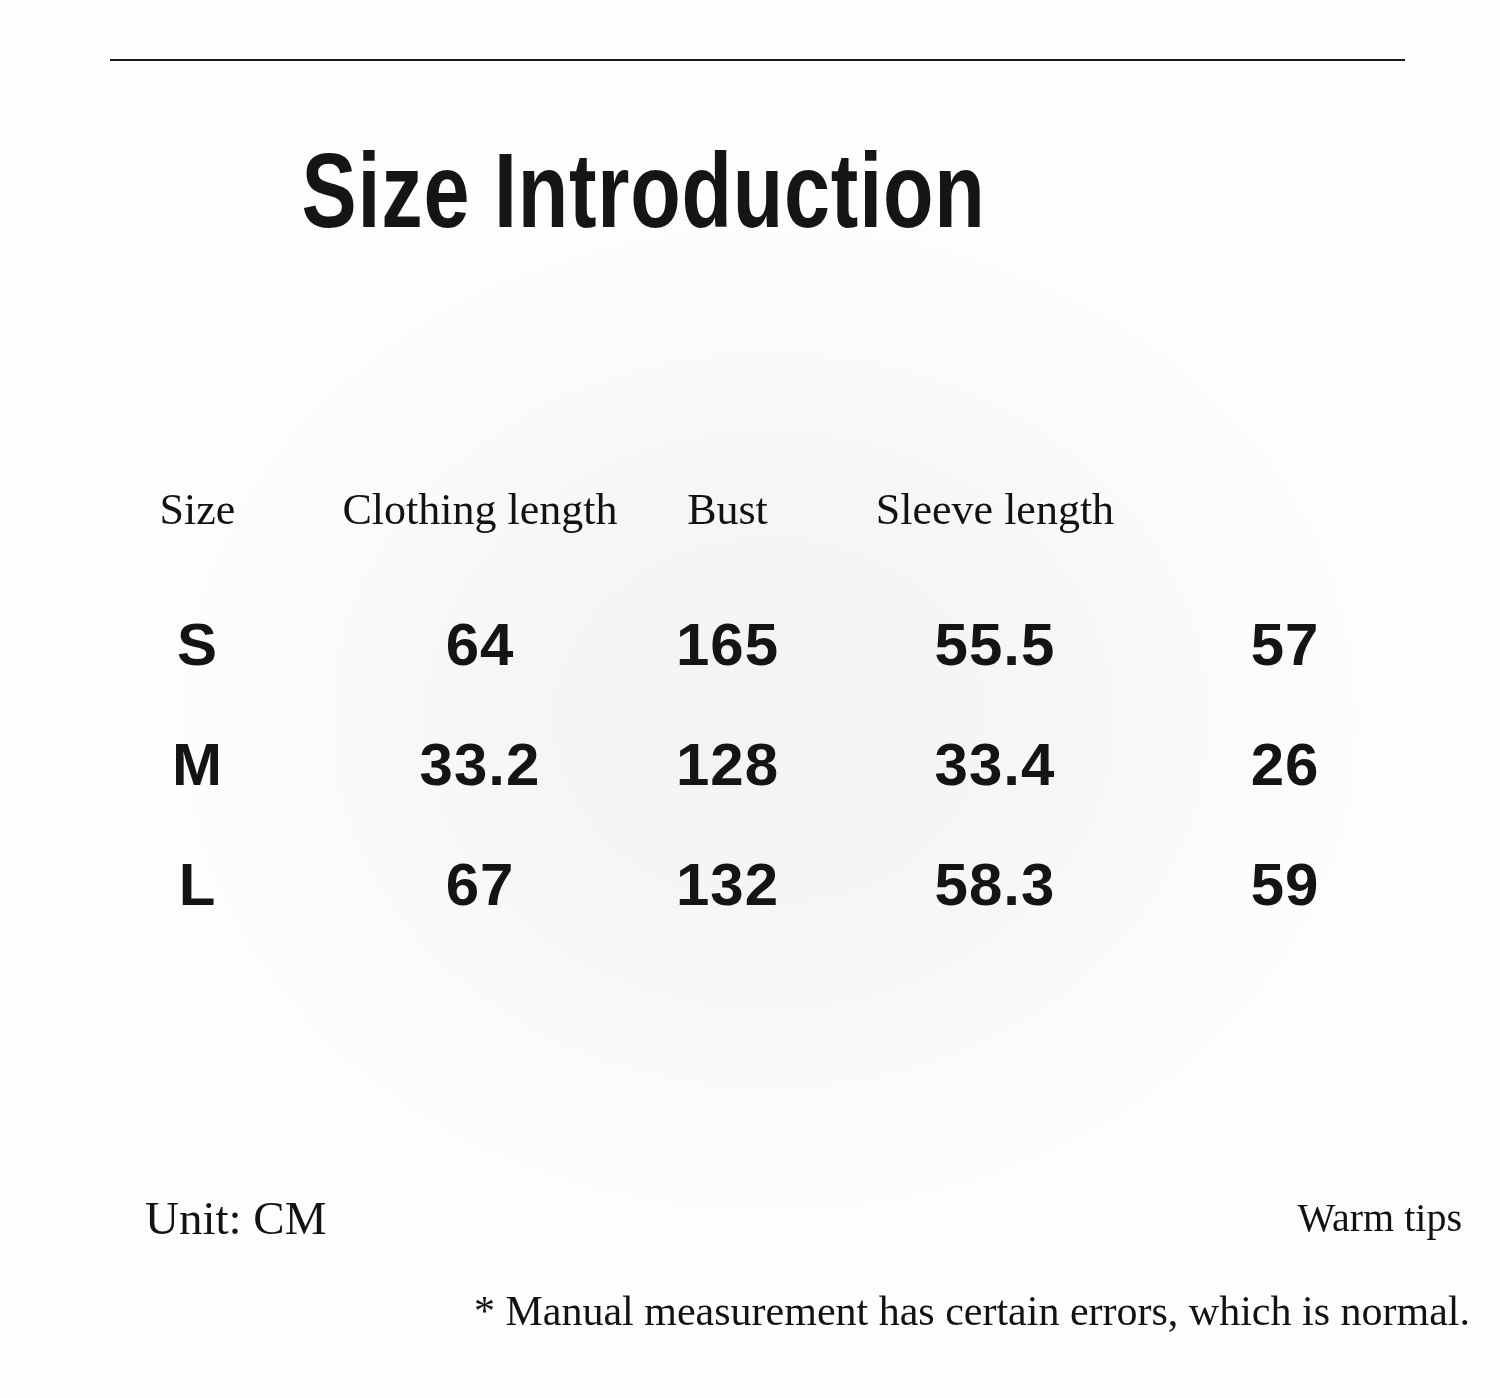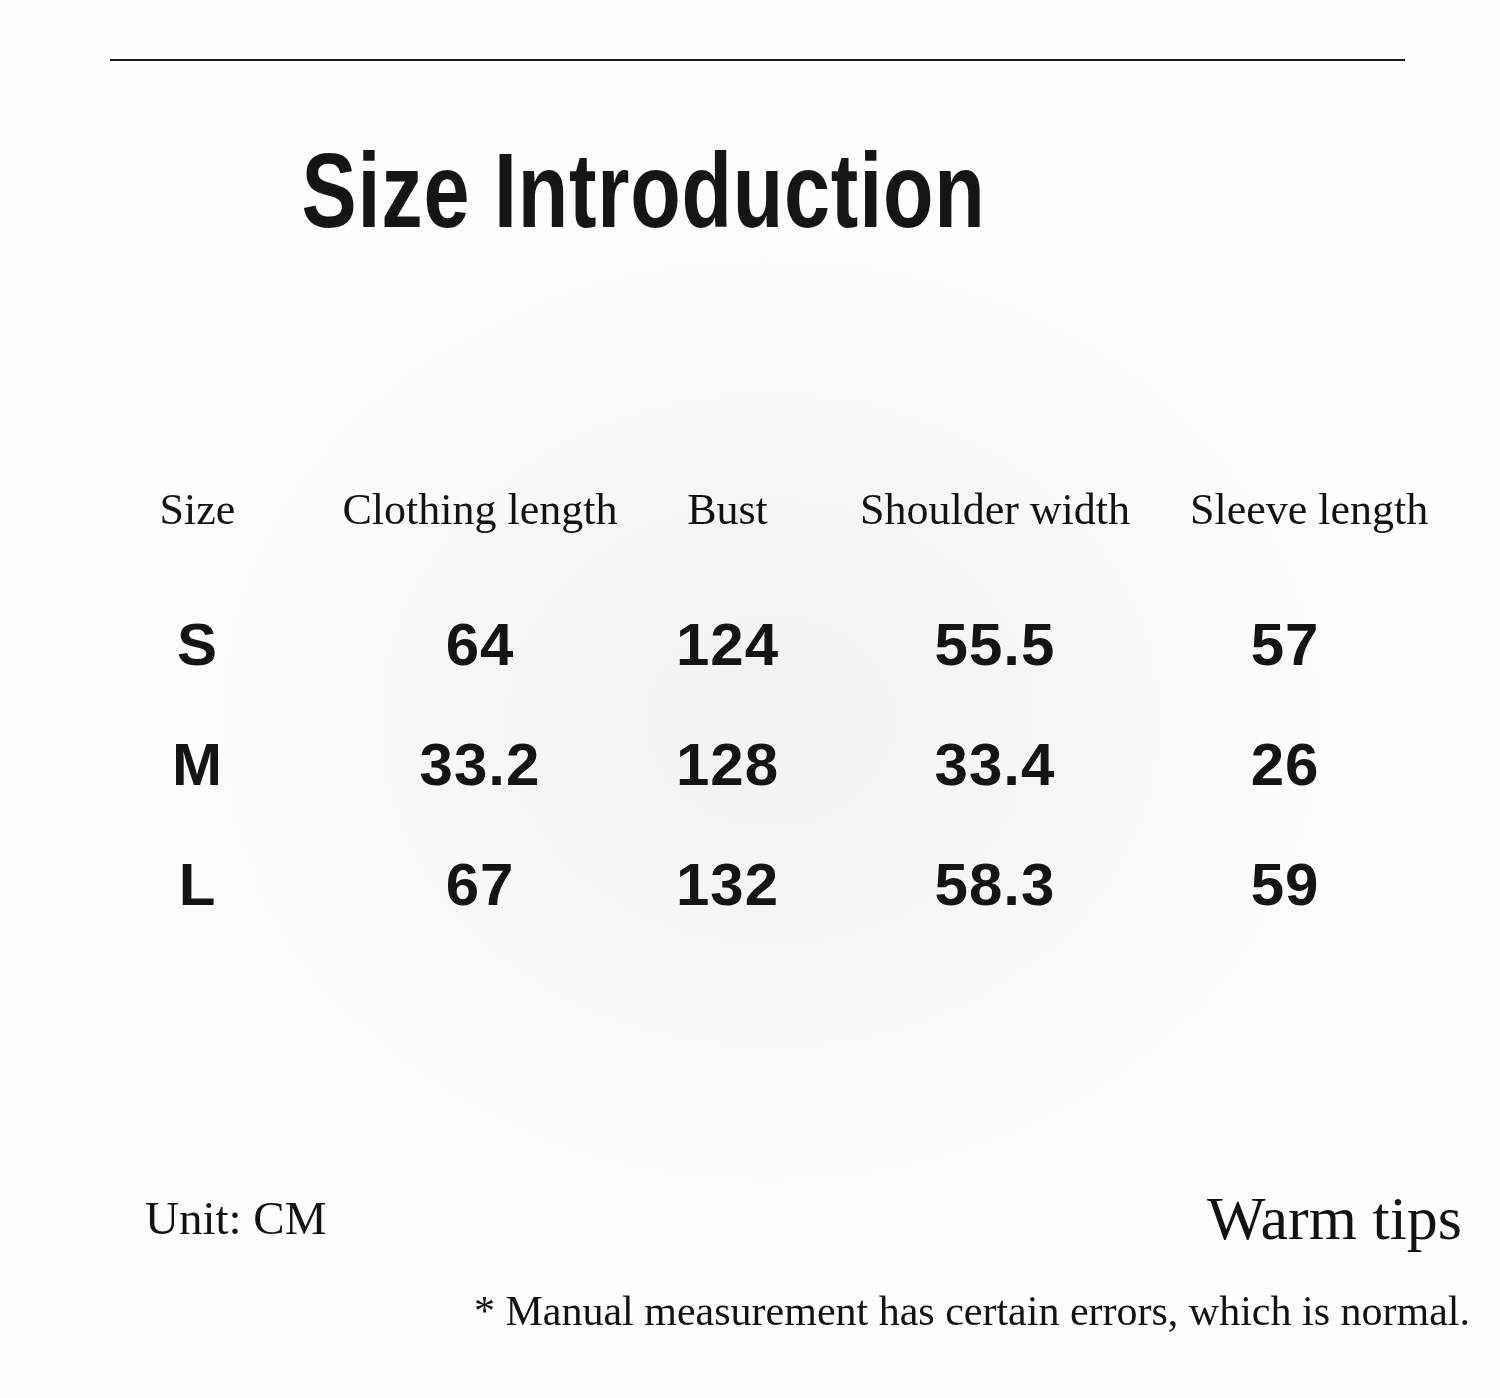--- a/index.html
+++ b/index.html
@@ -87,21 +87,21 @@
     font-size: 47px;
     line-height: 56px;
     color: #121212;
     white-space: nowrap;
   }
   .warm-tips {
     position: absolute;
     top: 1190px;
     right: 38px;
     font-family: "Liberation Serif", serif;
-    font-size: 62px;
+    font-size: 40px;
     line-height: 56px;
     color: #121212;
     white-space: nowrap;
     text-align: center;
   }
   .note {
     position: absolute;
     top: 1286px;
     right: 30px;
     font-family: "Liberation Serif", serif;
@@ -117,28 +117,27 @@
 <div class="canvas">
 
   <div class="divider"></div>
 
   <h1 class="title"><span class="title-inner">Size Introduction</span></h1>
 
   <div class="trow header-row">
     <div>Size</div>
     <div>Clothing length</div>
     <div>Bust</div>
-    <div>Shoulder width</div>
     <div>Sleeve length</div>
   </div>
 
   <div class="trow data-row row-s">
     <div>S</div>
     <div>64</div>
-    <div>124</div>
+    <div>165</div>
     <div>55.5</div>
     <div>57</div>
   </div>
 
   <div class="trow data-row row-m">
     <div>M</div>
     <div>33.2</div>
     <div>128</div>
     <div>33.4</div>
     <div>26</div>

